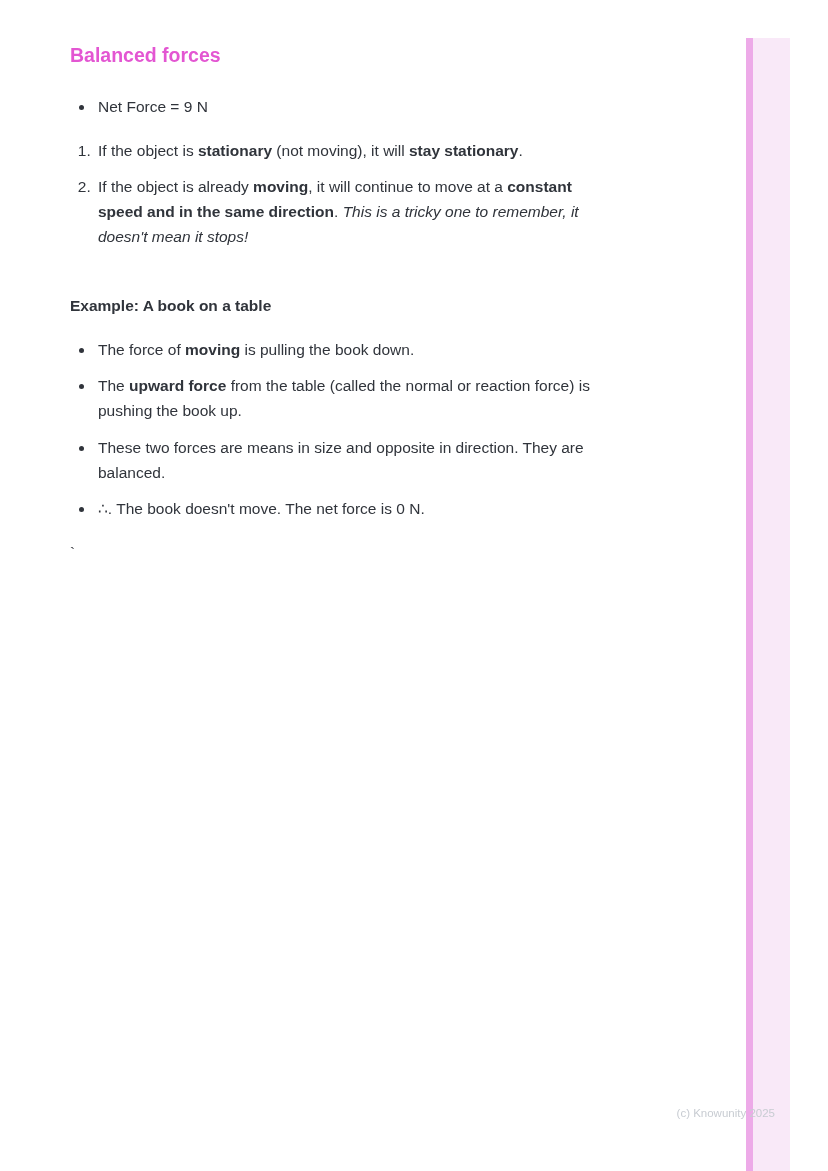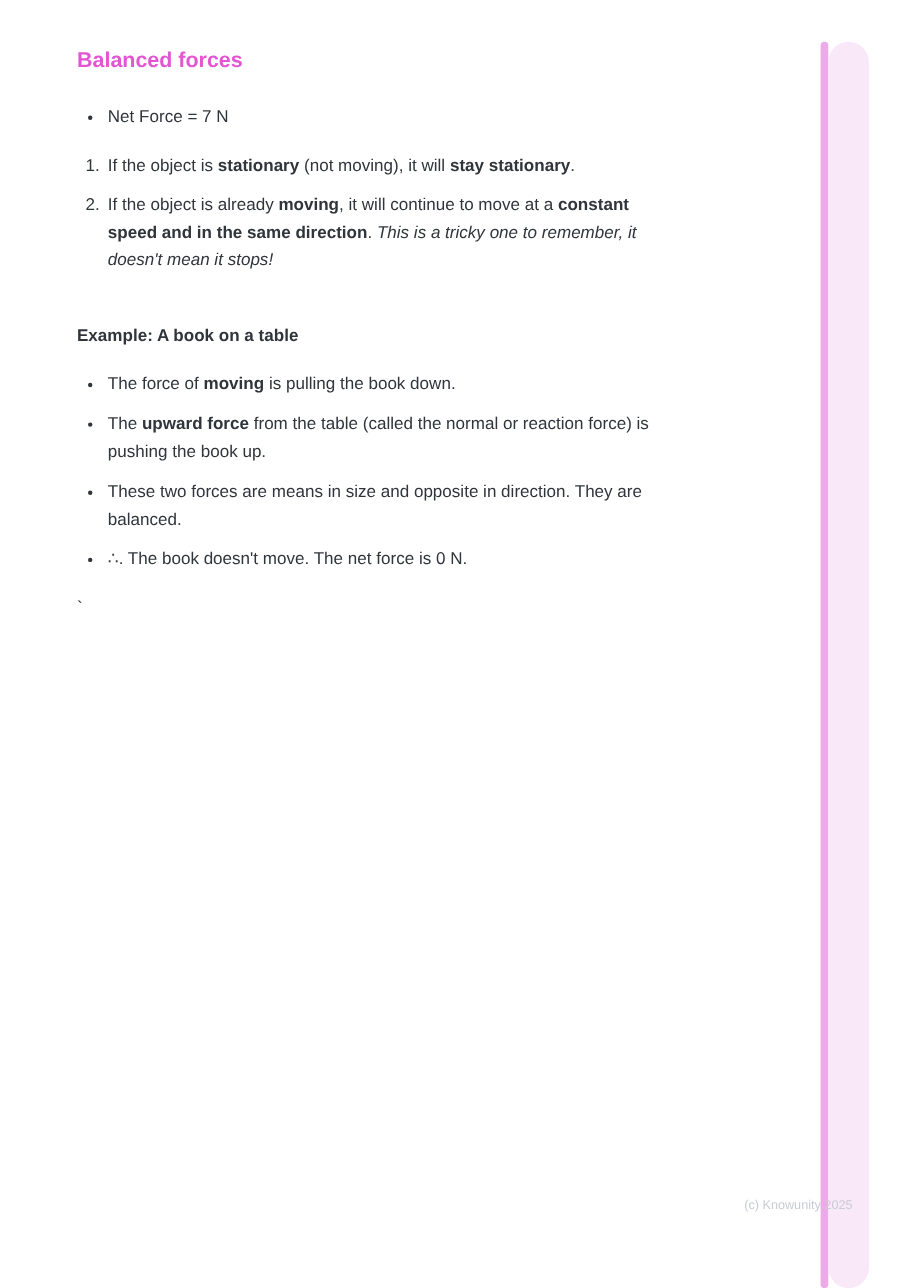--- a/index.html
+++ b/index.html
@@ -1,15 +1,15 @@
 <!DOCTYPE html>
 <html style="--accent: #e356d2; --body-text: #30343b; --stripe-line: #edaae8; --stripe-band: #f9e9f8; --footer-text: #c8ccd2;"><head>
 <meta charset="utf-8">
 <style>
-  * { box-sizing: border-box; border-radius: 29px; }
+  * { box-sizing: border-box; }
   html, body { margin: 0; padding: 0; background: #ffffff; }
   .page {
     position: relative;
     width: 828px;
     height: 1171px;
     background: #ffffff;
     font-family: "Liberation Sans", sans-serif;
     color: var(--body-text, #30343b);
     overflow: hidden;
   }
@@ -47,41 +47,41 @@
   ul, ol { margin: 0 0 19px 0; padding-left: 25px; }
   li { margin-bottom: 11px; padding-left: 3px; }
   li:last-child { margin-bottom: 0; }
   .subhead { font-weight: 700; margin-top: 44px; }
   b { font-weight: 700; }
   i { font-style: italic; }
   .stray { margin-top: 6px; }
   .footer {
     position: absolute;
     right: 53px;
-    bottom: 69px;
+    bottom: 52px;
     font-size: 11.5px;
     color: var(--footer-text, #c8ccd2);
     z-index: 2;
   }
 </style>
 </head>
 <body>
 
 <div class="page">
 
   <div class="stripe-line"></div>
   <div class="stripe-band"></div>
 
   <div class="content">
 
     <h1 class="title">Balanced forces</h1>
 
 
     <ul>
-      <li>Net Force = 7 N</li>
+      <li>Net Force = 9 N</li>
     </ul>
 
 
     <ol>
       <li><span>If the object is </span><b>stationary</b><span> (not moving), it will </span><b>stay stationary</b><span>.</span></li>
       <li><span>If the object is already </span><b>moving</b><span>, it will continue to move at a </span><b>constant speed and in the same direction</b><span>. </span><i>This is a tricky one to remember, it doesn't mean it stops!</i></li>
     </ol>
 
     <p class="subhead">Example: A book on a table</p>
 

